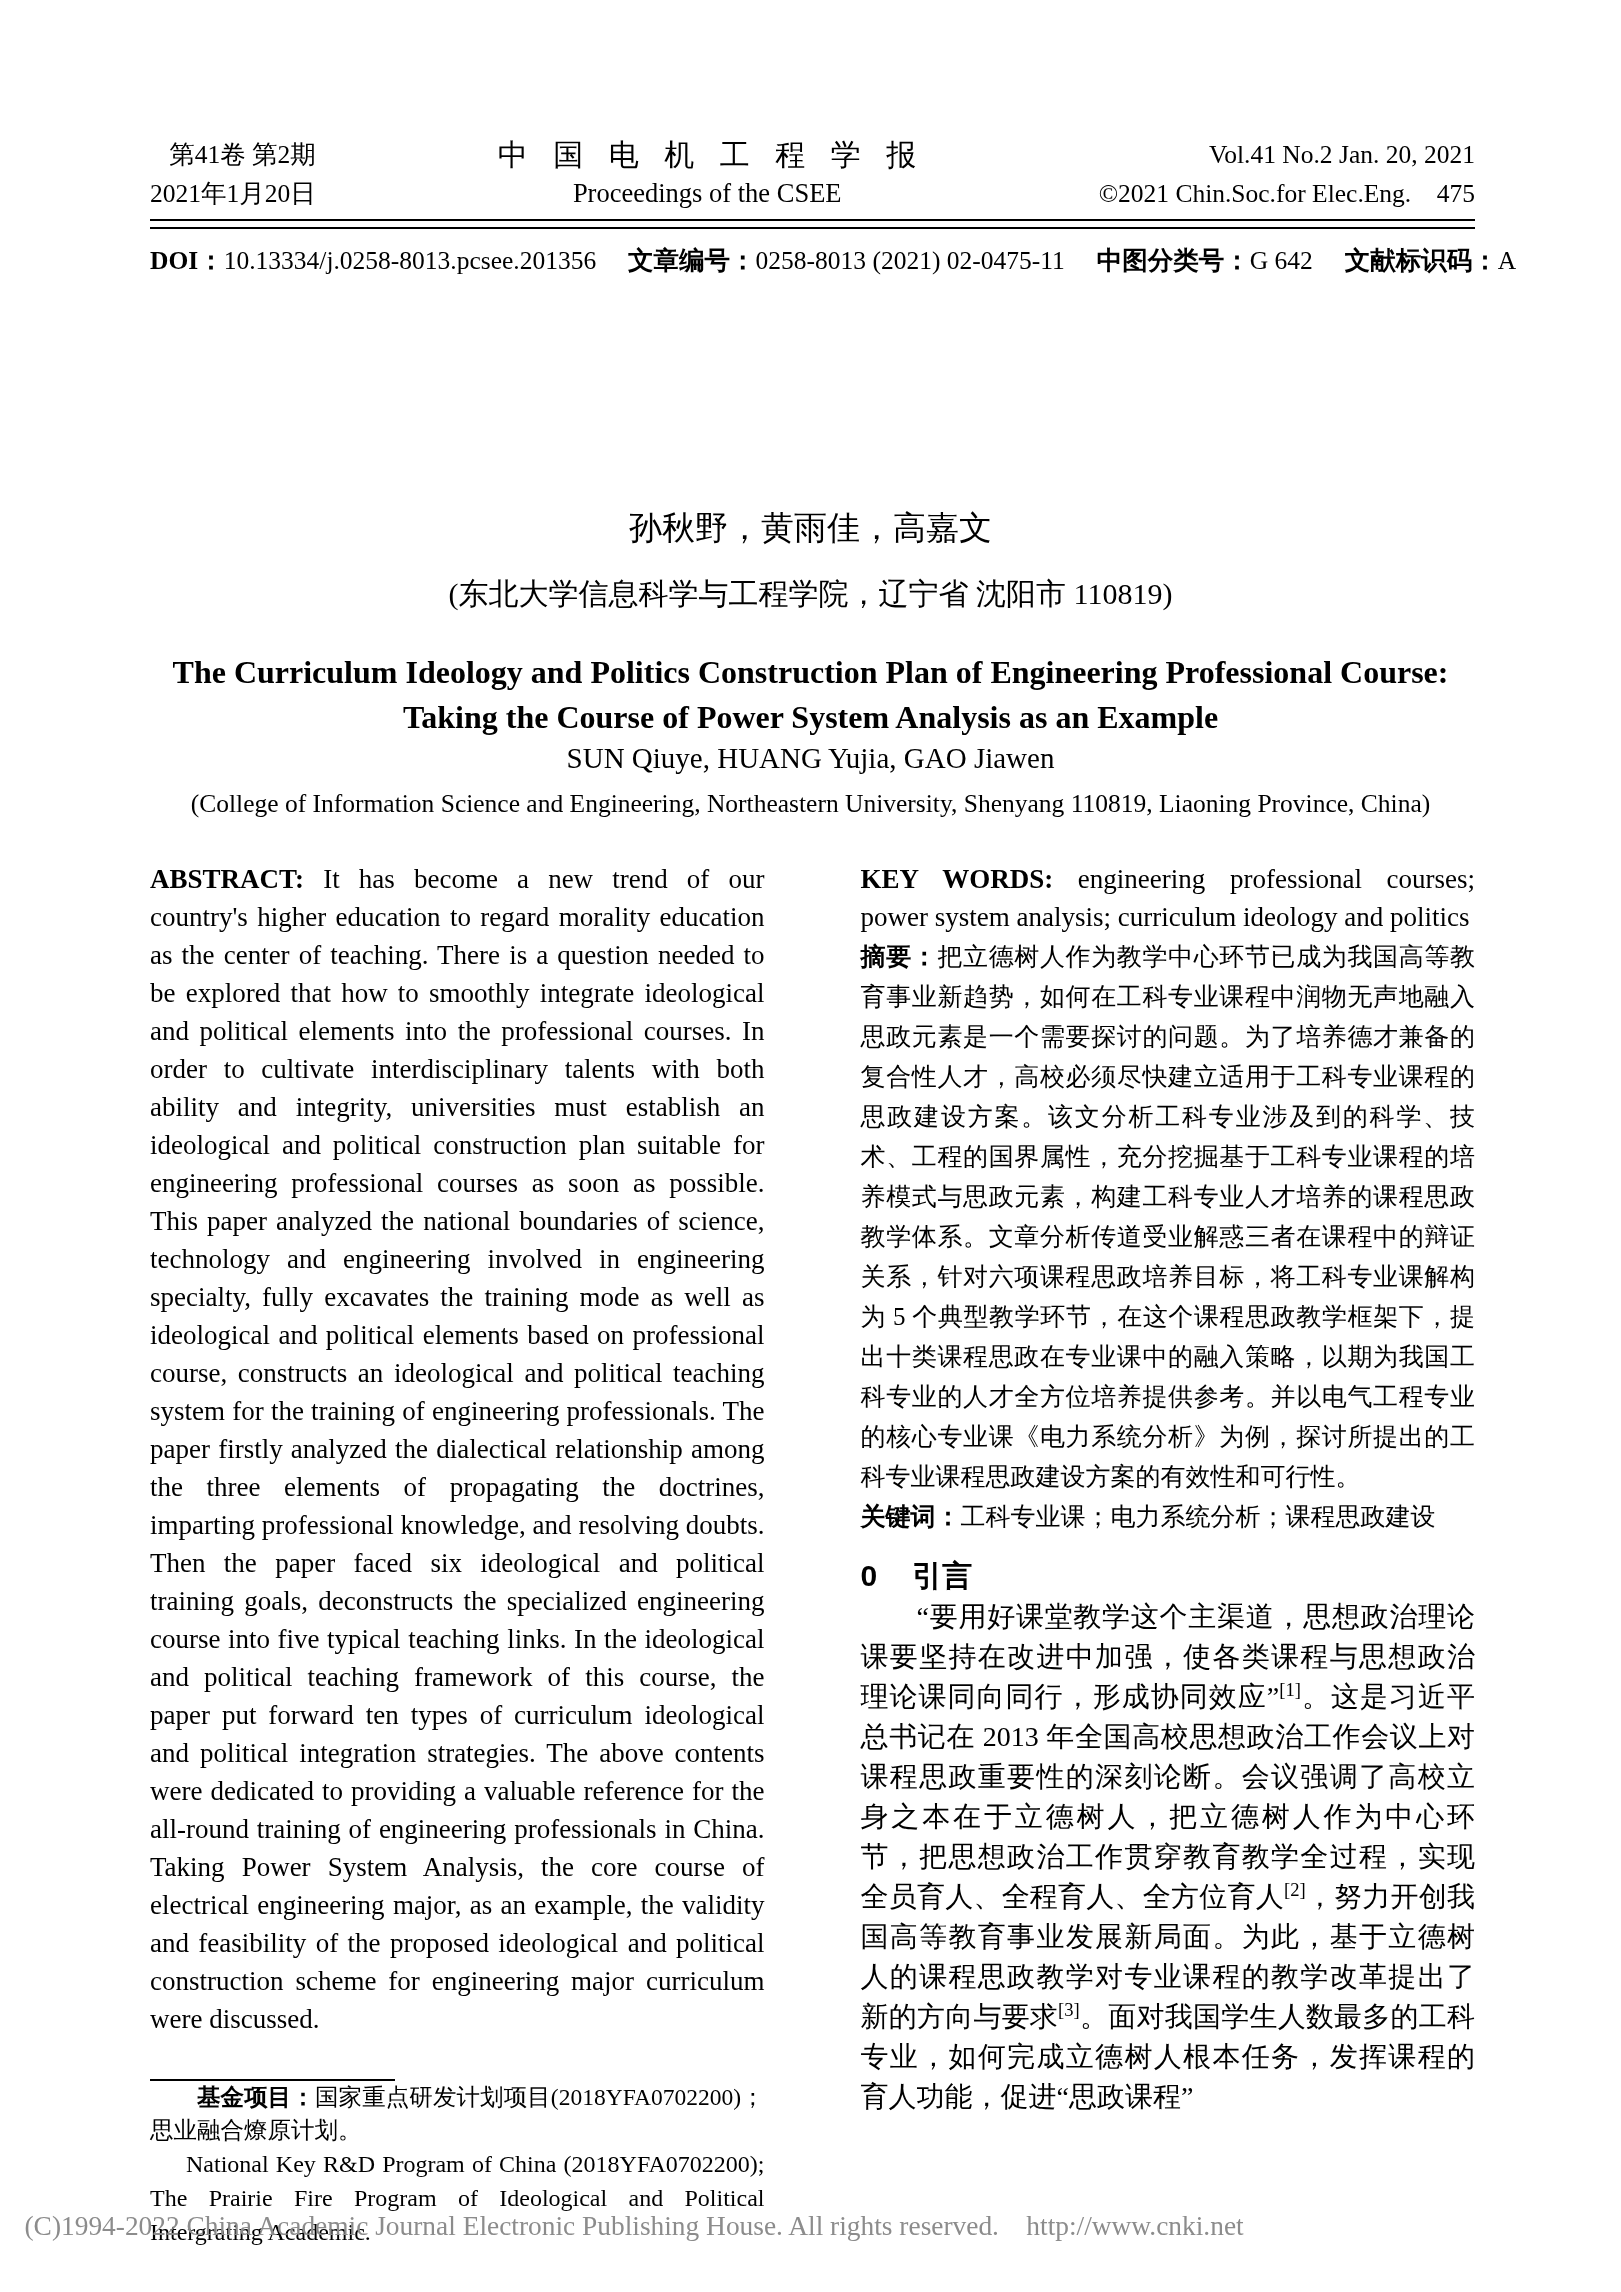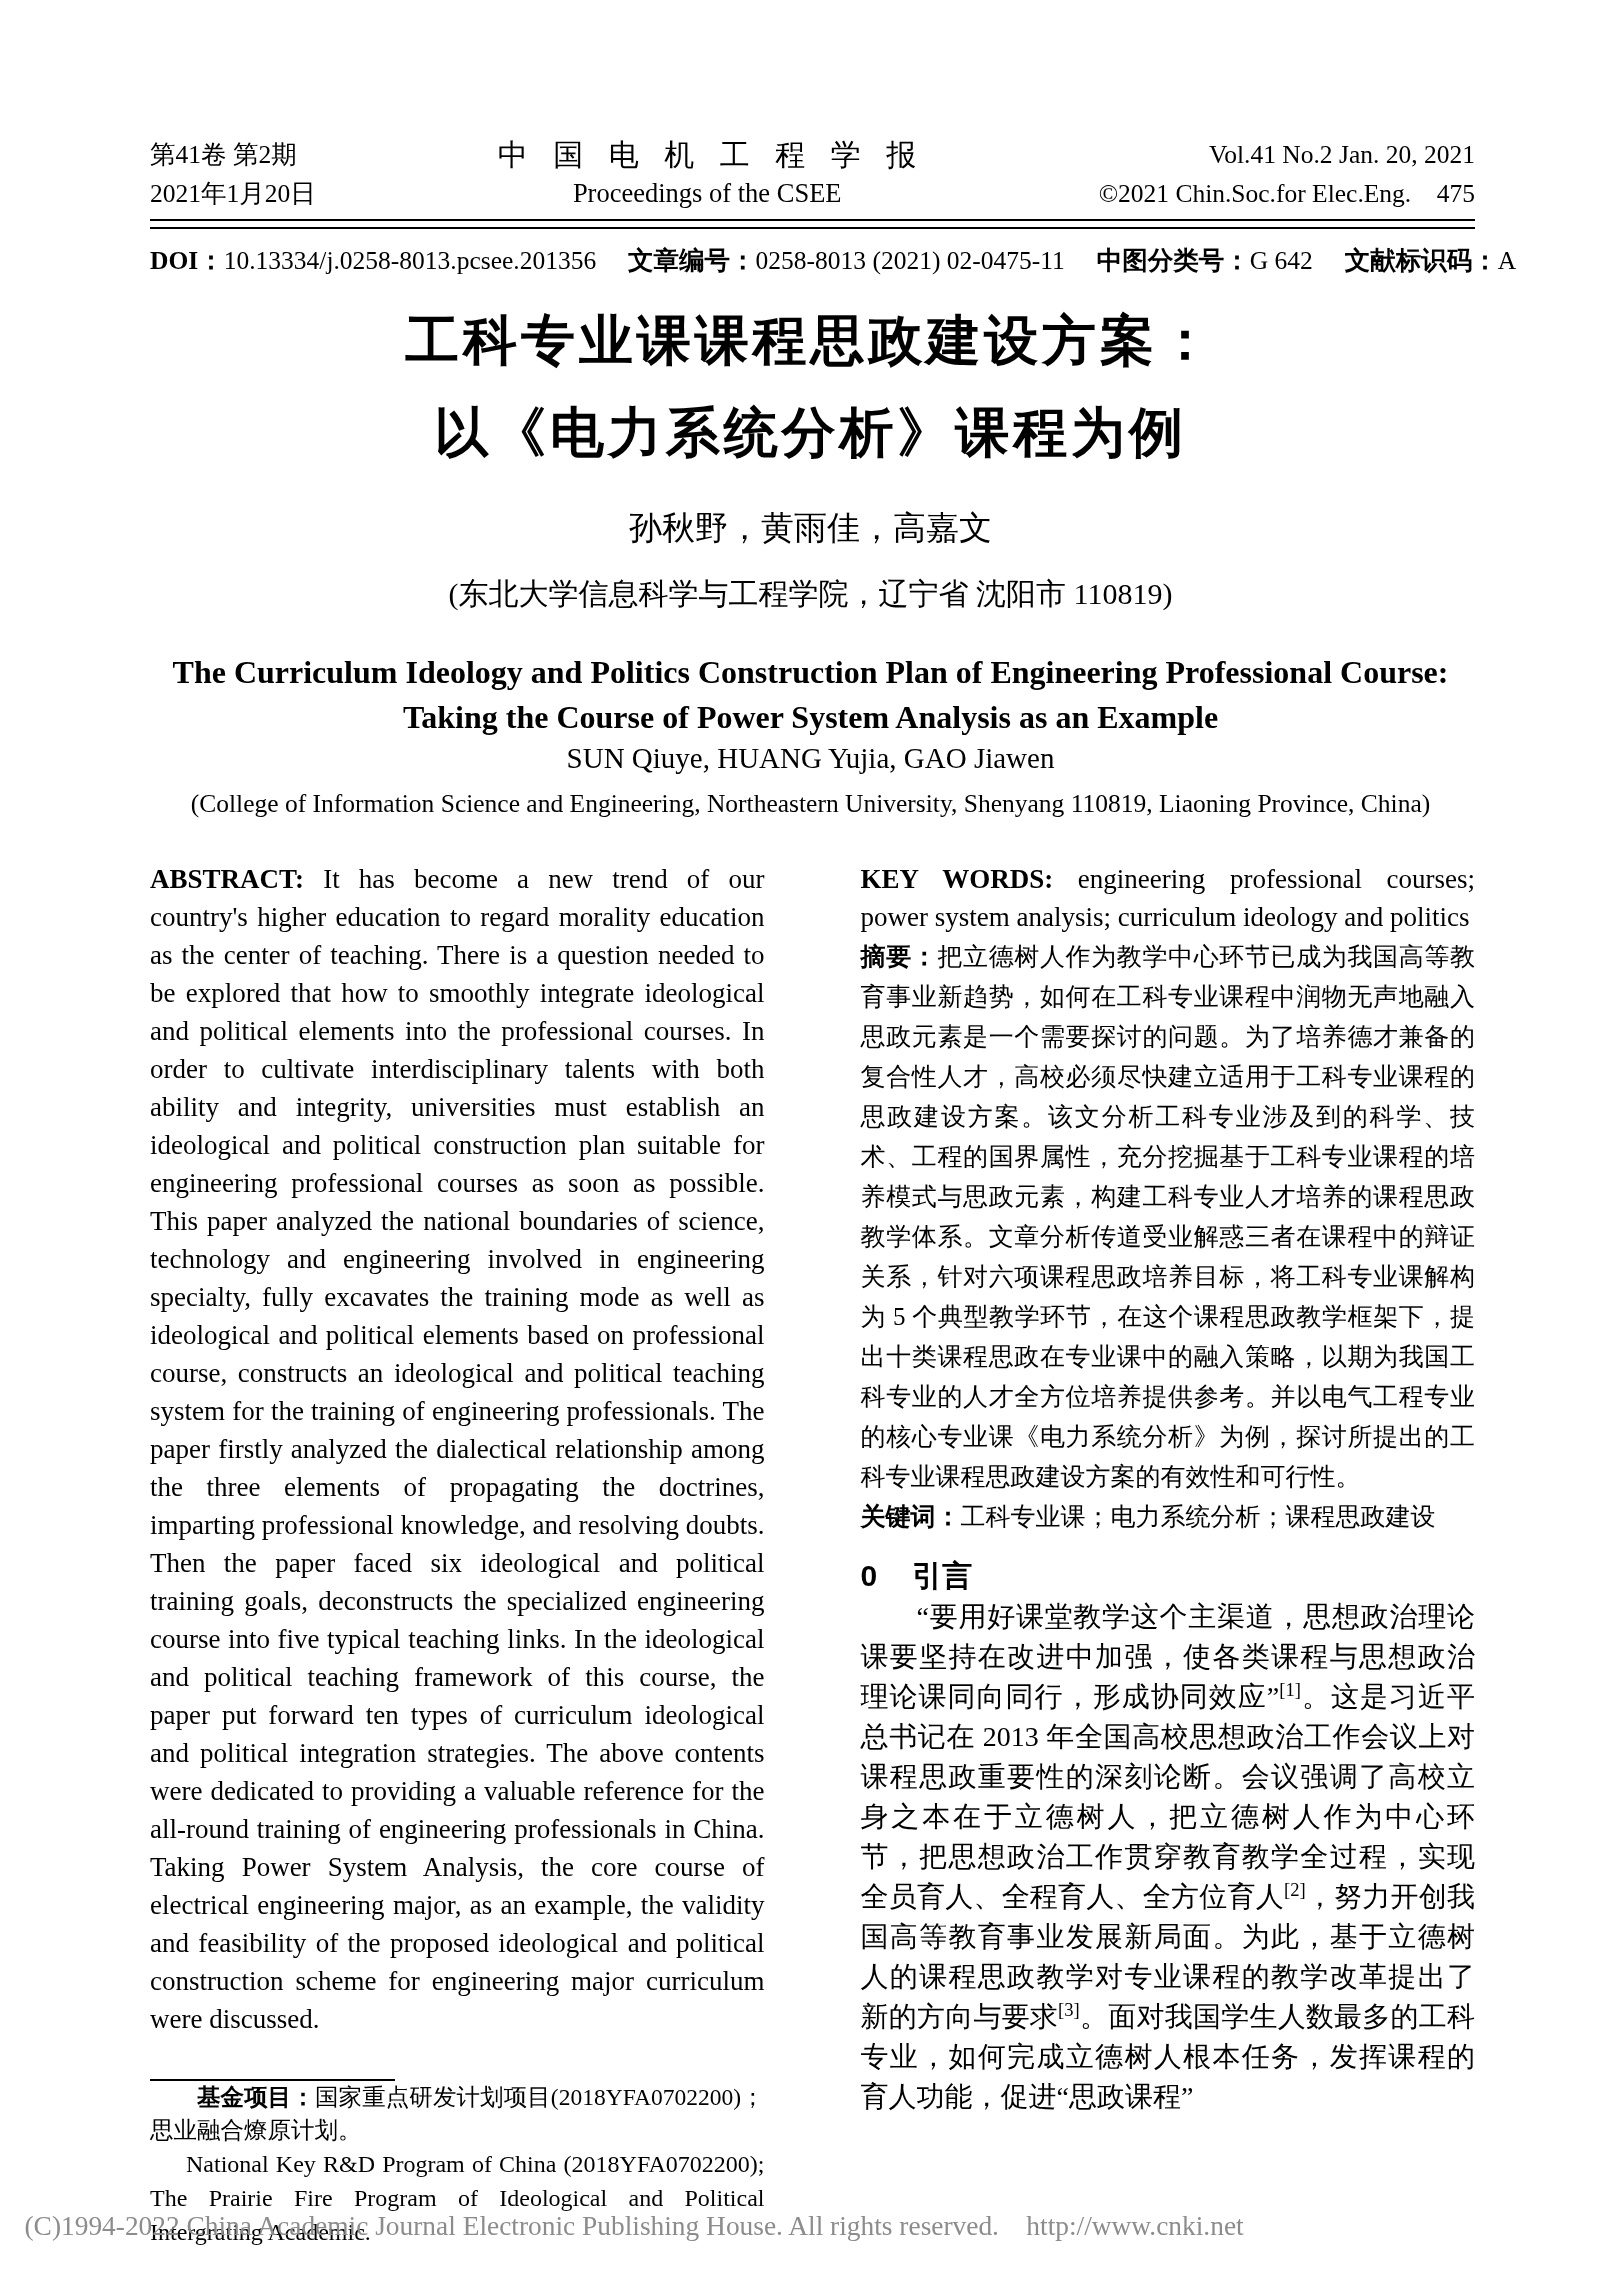--- a/index.html
+++ b/index.html
@@ -7,21 +7,21 @@
     position:relative; width:1621px; height:2293px; background:#ffffff;
     font-family:"Liberation Serif", serif; color:#000; overflow:hidden;
   }
 
   
   .header-row {
     position:absolute; top:135px; left:150px; width:1325px;
     display:flex; justify-content:space-between; align-items:flex-start;
     font-size:25.5px; line-height:39px;
   }
-  .h-left { text-align:left; }
+  .h-left { text-align:right; }
   .h-center { text-align:center; }
   .journal-zh { font-size:30px; letter-spacing:25.5px; margin-left:25px; white-space:nowrap; }
   .journal-en { font-size:26.5px; }
   .h-right { text-align:right; }
   .pgnum { margin-left:25.5px; }
 
   .rule-double {
     position:absolute; top:219px; left:150px; width:1325px; height:5.9px;
     border-top:2.9px solid #000; border-bottom:2px solid #000;
   }
@@ -99,24 +99,20 @@
 
   <div class="rule-double"></div>
 
   <div class="meta-line">
     <span class="meta-group"><span class="doi-label">DOI：</span><span>10.13334/j.0258-8013.pcsee.201356</span></span>
     <span class="meta-group"><span class="zh-label">文章编号：</span><span>0258-8013 (2021) 02-0475-11</span></span>
     <span class="meta-group"><span class="zh-label">中图分类号：</span><span>G 642</span></span>
     <span class="meta-group"><span class="zh-label">文献标识码：</span><span>A</span></span>
   </div>
 
-  <div class="title-zh">
-    <div>工科专业课课程思政建设方案：</div>
-    <div>以《电力系统分析》课程为例</div>
-  </div>
 
   <div class="authors-zh">孙秋野，黄雨佳，高嘉文</div>
   <div class="affil-zh">(东北大学信息科学与工程学院，辽宁省 沈阳市 110819)</div>
 
   <div class="title-en">
     <div>The Curriculum Ideology and Politics Construction Plan of Engineering Professional Course:</div>
     <div>Taking the Course of Power System Analysis as an Example</div>
   </div>
   <div class="authors-en">SUN Qiuye, HUANG Yujia, GAO Jiawen</div>
   <div class="affil-en">(College of Information Science and Engineering, Northeastern University, Shenyang 110819, Liaoning Province, China)</div>

